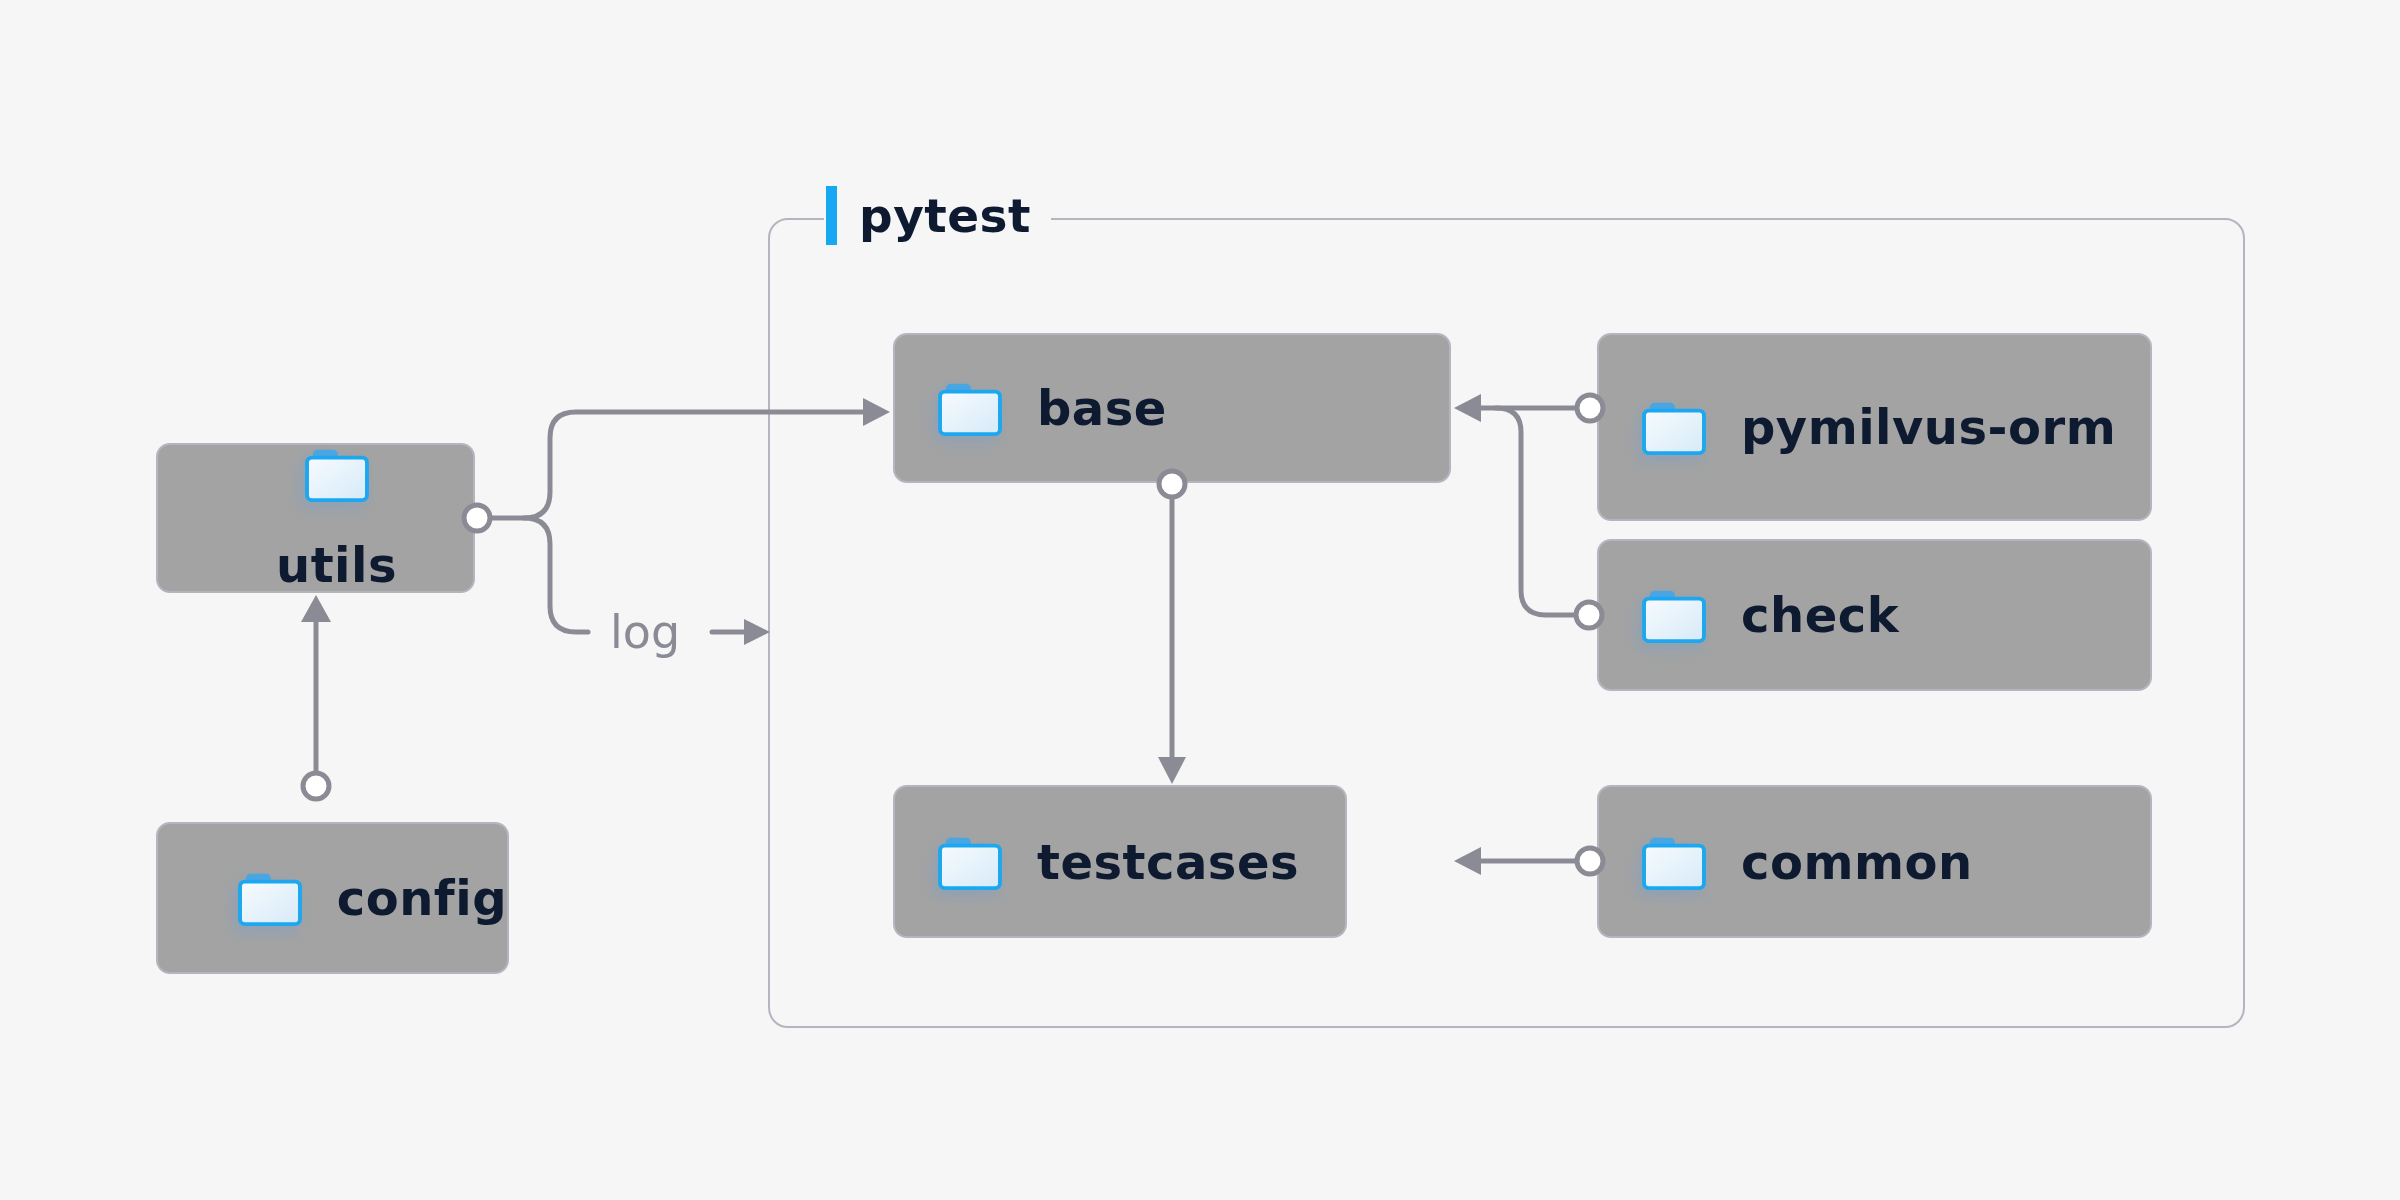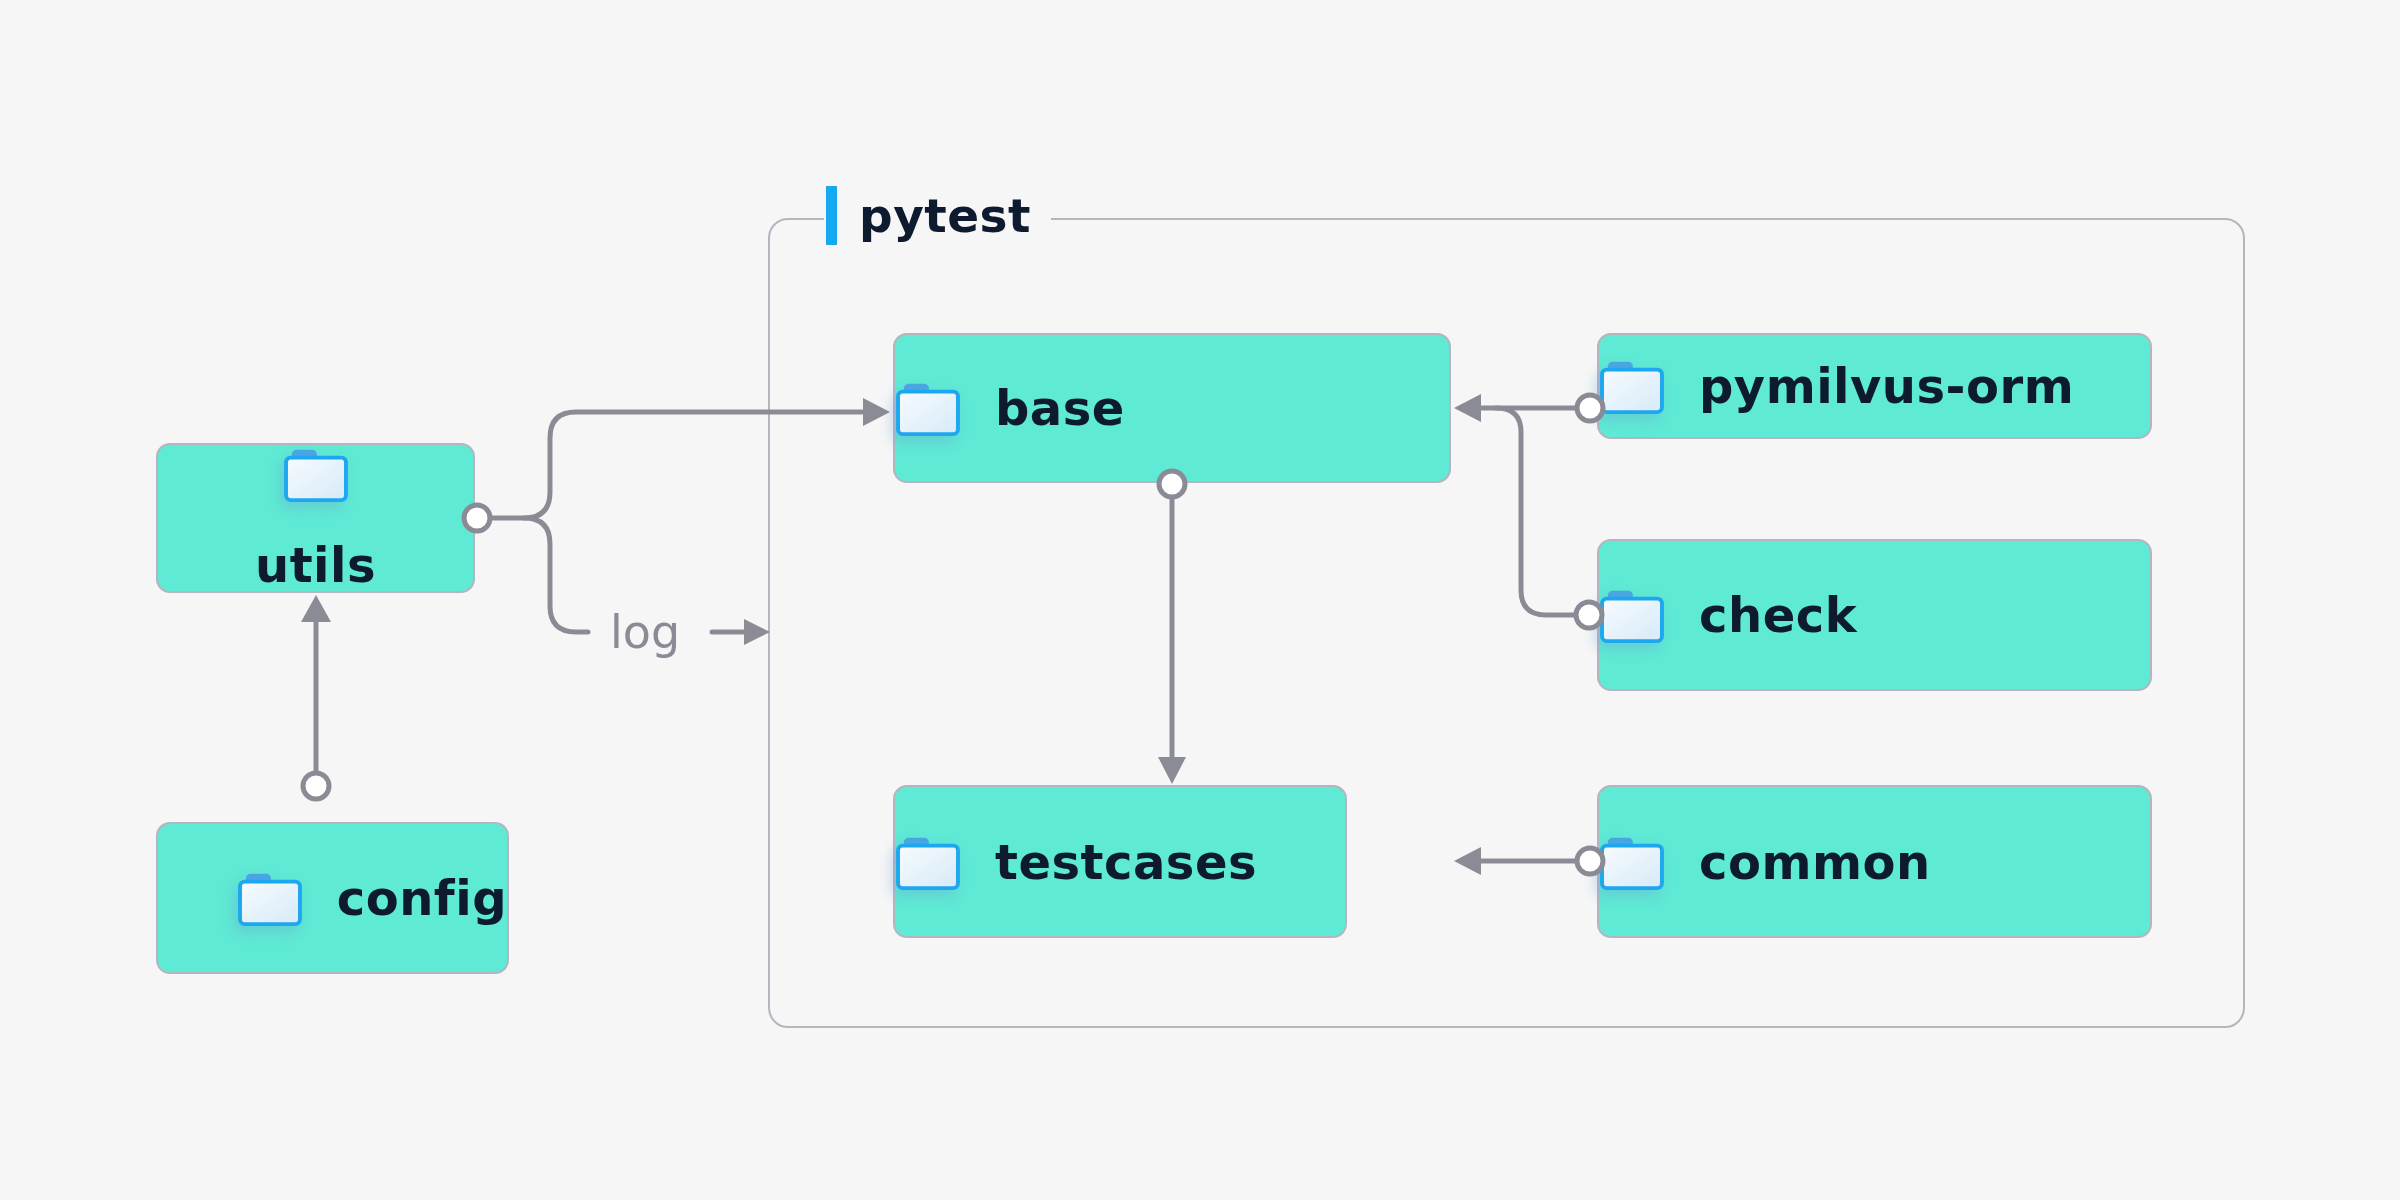--- a/index.html
+++ b/index.html
@@ -32,41 +32,41 @@
     width:11px;height:59px;
     background:#16a9f1;
   }
   .group-label .group-title{
     font-size:47px;font-weight:600;color:#0e1a30;
     letter-spacing:0.5px;
   }
   
   .node{
     position:absolute;
-    background:#5eead4;
+    background:#a3a3a3;
     border:2px solid #b5b5c0;
     border-radius:14px;
     box-sizing:border-box;
     display:flex;align-items:center;
-    gap:34px;
+    padding-left:42px;gap:34px;
     z-index:3;
   }
   .node-label{
     font-size:48px;font-weight:600;color:#0e1a30;
     letter-spacing:0.5px;
     white-space:nowrap;
   }
   .folder-icon{
     flex:0 0 auto;
     filter:drop-shadow(-4px 6px 7px rgba(110,160,210,0.40));
   }
   #node-utils     {left:156px; top:443px; width:319px; height:150px;flex-direction:column;}
   #node-config    {left:156px; top:822px; width:353px; height:152px;justify-content:flex-end;}
   #node-base      {left:893px; top:333px; width:558px; height:150px;}
-  #node-pymilvus  {left:1597px;top:333px; width:555px; height:106px;}
+  #node-pymilvus  {left:1597px;top:333px; width:555px; height:188px;}
   #node-check     {left:1597px;top:539px; width:555px; height:152px;}
   #node-testcases {left:893px; top:785px; width:454px; height:153px;}
   #node-common    {left:1597px;top:785px; width:555px; height:153px;}
   
   .edge-label{
     position:absolute;
     left:602px;top:601px;
     height:62px;line-height:62px;
     font-size:46px;font-weight:500;color:#8b8b96;
     z-index:4;

